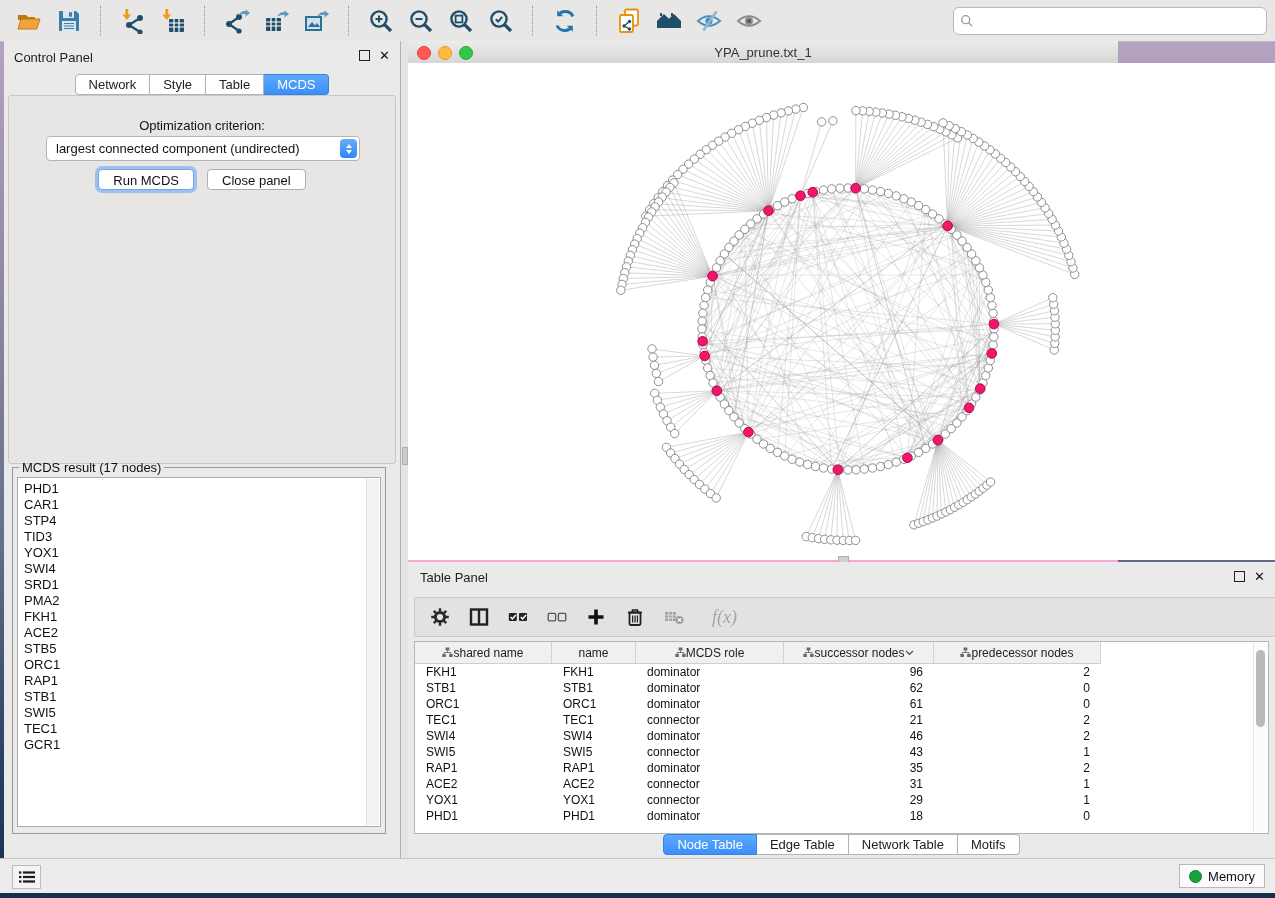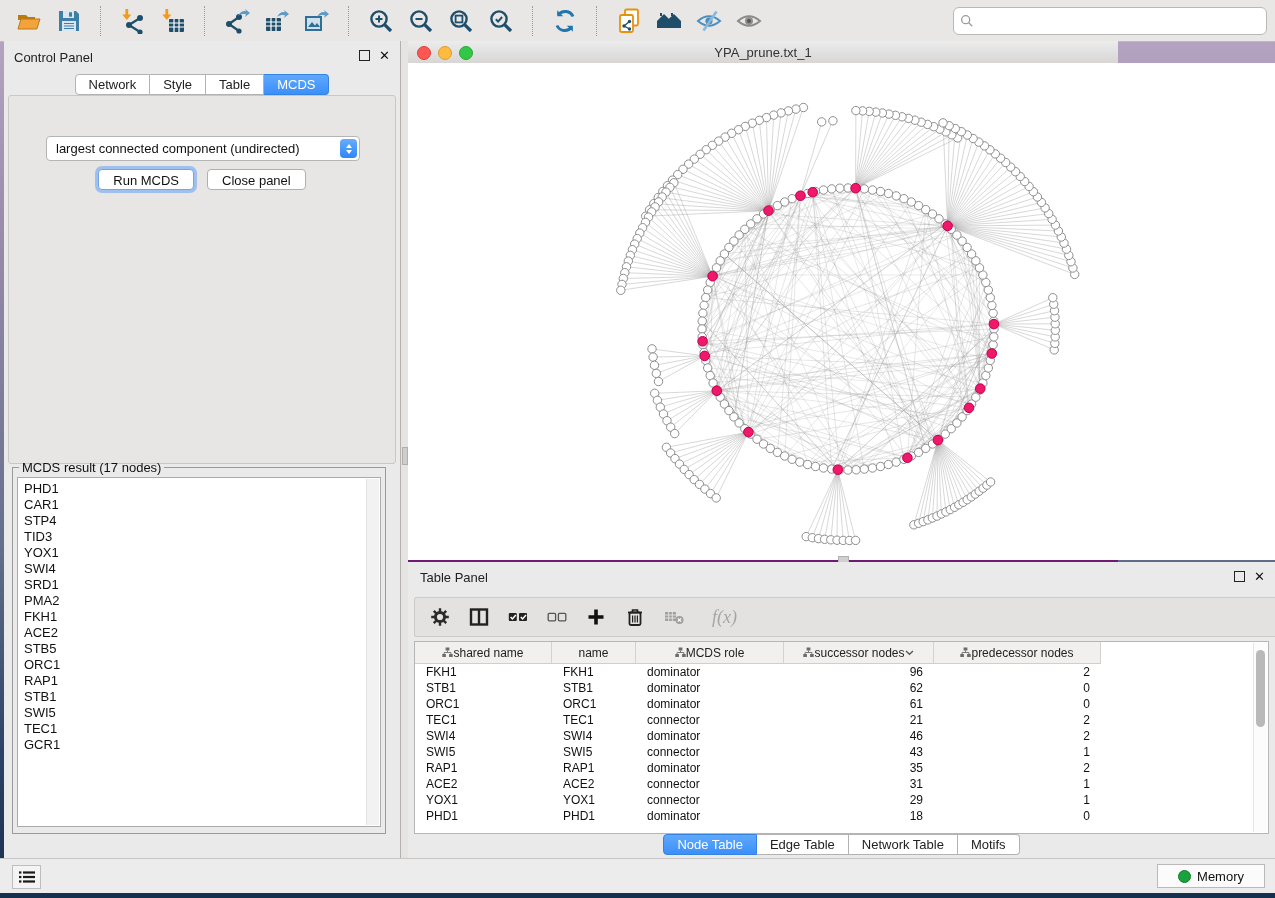--- a/index.html
+++ b/index.html
@@ -58,21 +58,21 @@
   #mcds-listbox{position:absolute;left:4px;top:2px;right:4px;bottom:6px;background:#fff;
     border:1px solid #aaa;overflow:hidden;}
   .mcds-item{font-size:13px;line-height:16px;color:#111;padding-left:6px;}
   #mcds-listbox .track{position:absolute;top:1px;right:1px;width:12px;bottom:1px;background:#f2f2f2;
     border-left:1px solid #e2e2e2;}
   
   #v-splitter{left:400px;top:41px;width:8px;height:817px;background:#e6e4e2;
     border-left:1px solid #b3b1af;border-right:1px solid #b3b1af;cursor:col-resize;}
   #v-grip{position:absolute;top:406px;left:1px;width:4px;height:16px;background:#cfcdcb;border:1px solid #b0aeac;}
   
-  #network-window{left:408px;top:41px;width:710px;height:521px;background:#701a75;}
+  #network-window{left:408px;top:41px;width:710px;height:521px;background:#f9a8d4;}
   #net-titlebar{position:absolute;left:0;top:0;right:0;height:22px;
     background:linear-gradient(180deg,#ececec,#d7d6d5);border-bottom:1px solid #aeadac;}
   .lights{position:absolute;left:9px;top:5px;display:flex;gap:7px;}
   .light{width:12px;height:12px;border-radius:50%;display:inline-block;cursor:pointer;}
   .light.red{background:#fc5753;border:1px solid #df3e3a;}
   .light.yellow{background:#fdbc40;border:1px solid #de9b2d;}
   .light.green{background:#33c748;border:1px solid #27a938;}
   #net-title{position:absolute;left:0;right:0;top:4px;text-align:center;font-size:13px;color:#333;}
   #net-canvas{position:absolute;left:0;top:22px;width:867px;height:497px;background:#fff;}
   #h-grip{position:absolute;left:430px;bottom:-1px;width:9px;height:5px;background:#d2d0ce;border:1px solid #b3b1af;}
@@ -95,21 +95,21 @@
   .nt-cell.left{padding-left:11px;text-align:left;}
   .nt-cell.right{padding-right:11px;text-align:right;}
   #nt-scroll{position:absolute;top:1px;right:1px;width:13px;height:189px;background:#fcfcfc;border-left:1px solid #e4e4e4;}
   #nt-thumb{position:absolute;left:2px;top:7px;width:9px;height:77px;background:#b9b9b9;border-radius:5px;}
   #tp-tabs{top:272px;left:0;width:100%;justify-content:center;}
   
   #status-bar{left:0;top:858px;width:1275px;height:34px;background:#ececec;border-top:1px solid #c6c6c6;}
   #list-btn{position:absolute;left:12px;top:6px;width:27px;height:22px;background:#f4f4f4;
     border:1px solid #bdbdbd;display:flex;align-items:center;justify-content:center;cursor:pointer;}
   #memory-btn{position:absolute;right:10px;top:5px;height:22px;background:#fbfbfb;border:1px solid #b9b9b9;
-    display:flex;align-items:center;gap:6px;padding:0 20px;font-size:13px;color:#111;cursor:pointer;}
+    display:flex;align-items:center;gap:6px;padding:0 9px;font-size:13px;color:#111;cursor:pointer;}
   #memory-dot{width:11px;height:11px;border-radius:50%;background:#18a33c;border:1px solid #0e7d2a;}
 </style>
 </head>
 <body>
 
 <div class="abs" id="toolbar">
   <div id="tb-icons" style="display: flex; align-items: center;">
       <div class="tb-group">
         <div class="tb-btn">
           <svg viewBox="0 0 26 26">
@@ -275,20 +275,21 @@
     <span class="float-btn"></span>
     <span class="close-btn">✕</span>
   </div>
   <div class="seg-tabs" id="cp-tabs">
       <div class="seg-tab">Network</div>
       <div class="seg-tab">Style</div>
       <div class="seg-tab">Table</div>
       <div class="seg-tab active">MCDS</div>
     </div>
   <div id="cp-subpanel">
+    <div id="opt-label">Optimization criterion:</div>
     <div id="cp-buttons">
       <button class="mac-btn focused">Run MCDS</button>
       <button class="mac-btn">Close panel</button>
     </div>
     <div id="opt-select">
       <span class="val">largest connected component (undirected)</span>
       <span class="stepper">
           <i class="up"></i>
           <i class="dn"></i>
         </span>

